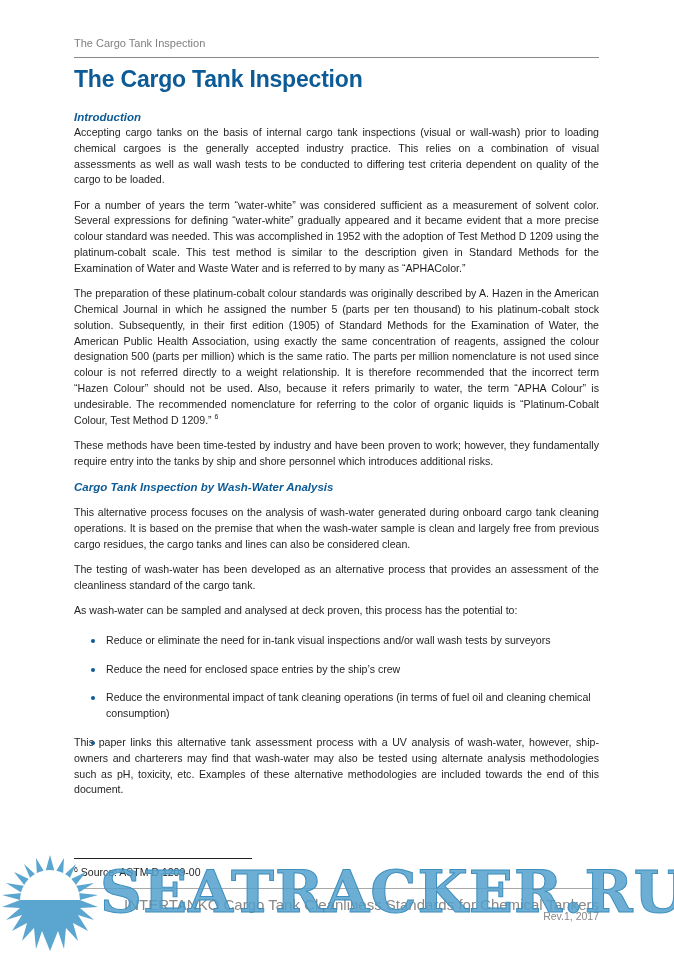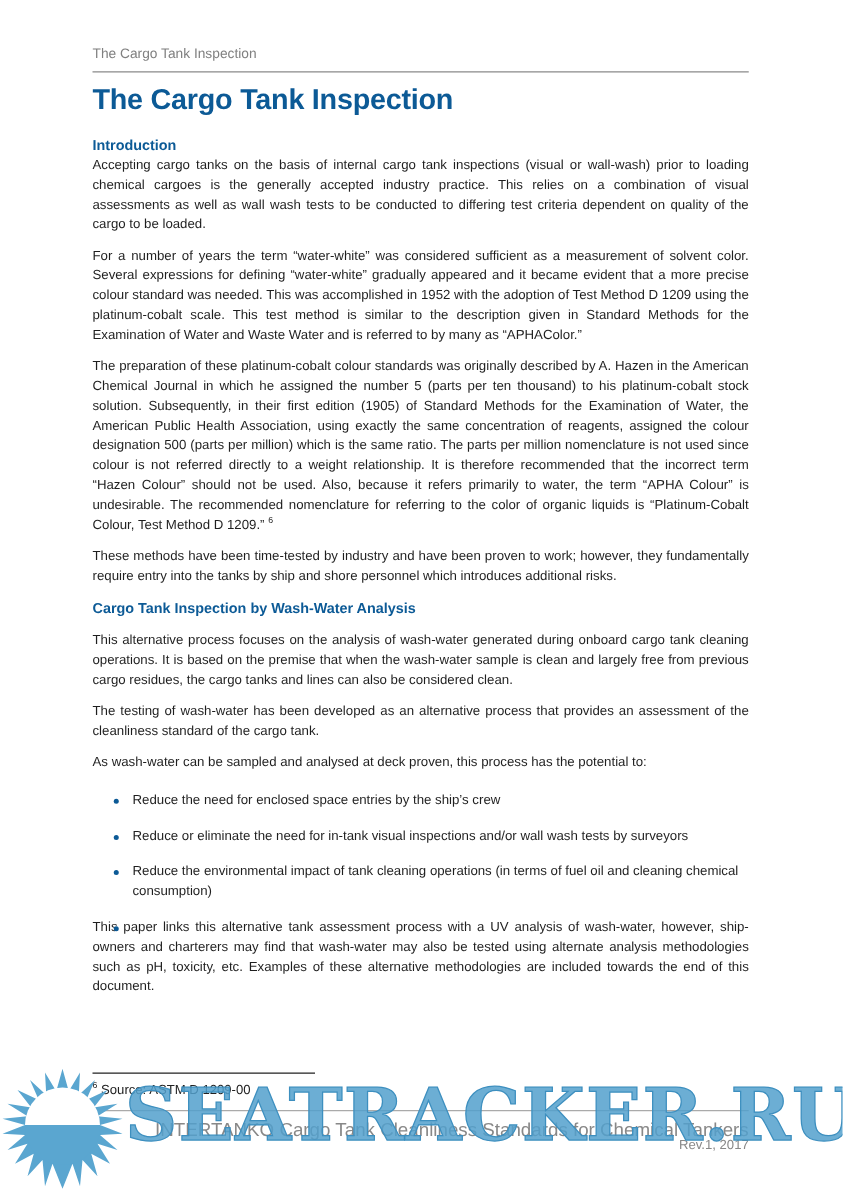--- a/index.html
+++ b/index.html
@@ -15,21 +15,21 @@
   }
   .page-title {
     position: absolute; left: 74px; top: 66px; margin: 0; font-size: 23px; font-weight: bold; color: #0c5a96;
     letter-spacing: -0.2px;
   }
   .content {
     position: absolute; left: 74px; top: 109px; width: 525px; font-size: 10.6px; line-height: 15.8px;
   }
   .content p { margin: 0 0 9.5px 0; text-align: justify; }
   .content h2 {
-    margin: 0; font-size: 11.5px; font-weight: bold; color: #0c5a96; line-height: 16px;
+    margin: 0; font-size: 11.5px; font-weight: bold; color: #0c5a96; line-height: 16px; font-style: italic;
   }
   .content h2.section { margin: 9px 0 10px 0; }
   sup { font-size: 7px; vertical-align: super; line-height: 0; }
   ul.bullets { list-style: none; margin: 0 0 10px 0; padding: 0; }
   ul.bullets li { position: relative; padding-left: 32px; margin-bottom: 13px; text-align: left; }
   ul.bullets li .dot {
     position: absolute; left: 17px; top: 6px; width: 4px; height: 4px; border-radius: 50%; background: #0c5a96;
   }
   .footnote-rule {
     position: absolute; left: 74px; top: 858px; width: 178px; border-top: 1px solid #222;
@@ -65,22 +65,22 @@
   <p>For a number of years the term “water-white” was considered sufficient as a measurement of solvent color. Several expressions for defining “water-white” gradually appeared and it became evident that a more precise colour standard was needed. This was accomplished in 1952 with the adoption of Test Method D 1209 using the platinum-cobalt scale. This test method is similar to the description given in Standard Methods for the Examination of Water and Waste Water and is referred to by many as “APHAColor.”</p>
   <p><span>The preparation of these platinum-cobalt colour standards was originally described by A. Hazen in the American Chemical Journal in which he assigned the number 5 (parts per ten thousand) to his platinum-cobalt stock solution. Subsequently, in their first edition (1905) of Standard Methods for the Examination of Water, the American Public Health Association, using exactly the same concentration of reagents, assigned the colour designation 500 (parts per million) which is the same ratio. The parts per million nomenclature is not used since colour is not referred directly to a weight relationship. It is therefore recommended that the incorrect term “Hazen Colour” should not be used. Also, because it refers primarily to water, the term “APHA Colour” is undesirable. The recommended nomenclature for referring to the color of organic liquids is “Platinum-Cobalt Colour, Test Method D 1209.”</span> <sup>6</sup></p>
   <p>These methods have been time-tested by industry and have been proven to work; however, they fundamentally require entry into the tanks by ship and shore personnel which introduces additional risks.</p>
 
   <h2 class="section">Cargo Tank Inspection by Wash-Water Analysis</h2>
   <p>This alternative process focuses on the analysis of wash-water generated during onboard cargo tank cleaning operations. It is based on the premise that when the wash-water sample is clean and largely free from previous cargo residues, the cargo tanks and lines can also be considered clean.</p>
   <p>The testing of wash-water has been developed as an alternative process that provides an assessment of the cleanliness standard of the cargo tank.</p>
   <p style="margin-bottom:14px">As wash-water can be sampled and analysed at deck proven, this process has the potential to:</p>
 
   <ul class="bullets">
+    <li><span class="dot"></span><span>Reduce or eliminate the need for in-tank visual inspections and/or wall wash tests by surveyors</span></li>
     <li><span class="dot"></span><span>Reduce the need for enclosed space entries by the ship’s crew</span></li>
-    <li><span class="dot"></span><span>Reduce or eliminate the need for in-tank visual inspections and/or wall wash tests by surveyors</span></li>
     <li><span class="dot"></span><span>Reduce the environmental impact of tank cleaning operations (in terms of fuel oil and cleaning chemical consumption)</span></li>
     <li><span class="dot"></span></li>
   </ul>
 
   <p>This paper links this alternative tank assessment process with a UV analysis of wash-water, however, ship-owners and charterers may find that wash-water may also be tested using alternate analysis methodologies such as pH, toxicity, etc. Examples of these alternative methodologies are included towards the end of this document.</p>
 </div>
 
 <div class="footnote-rule"></div>
 <div class="footnote"><sup>6</sup> <span>Source: ASTM D 1209-00</span></div>
 

